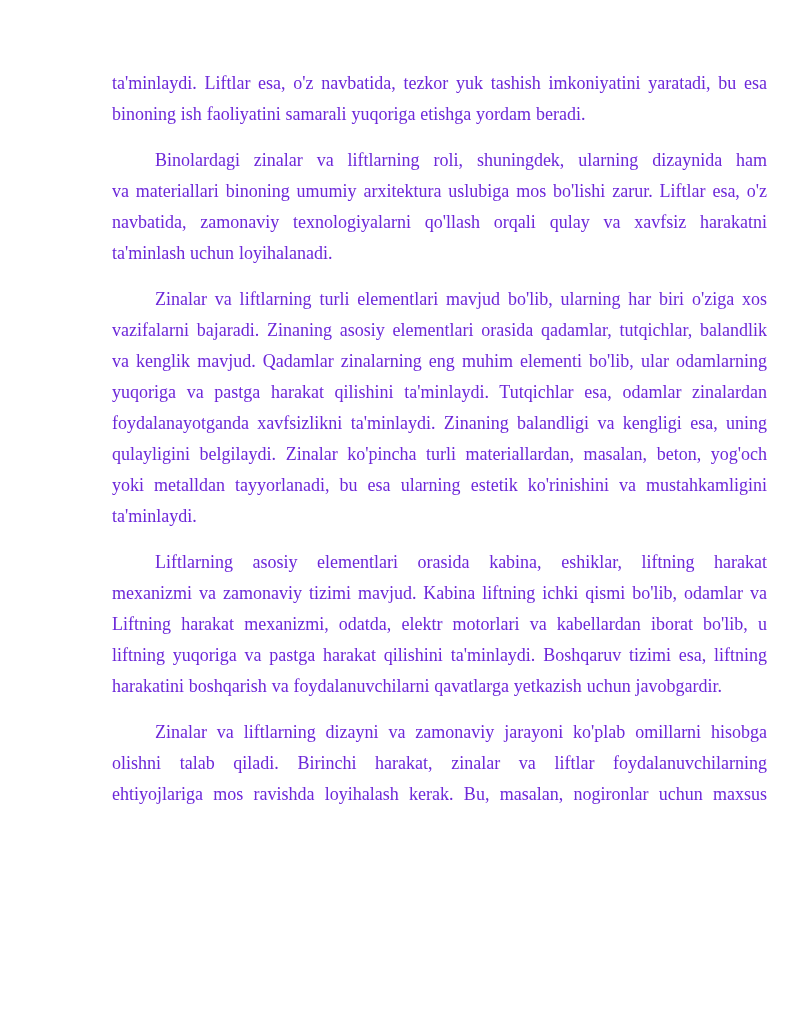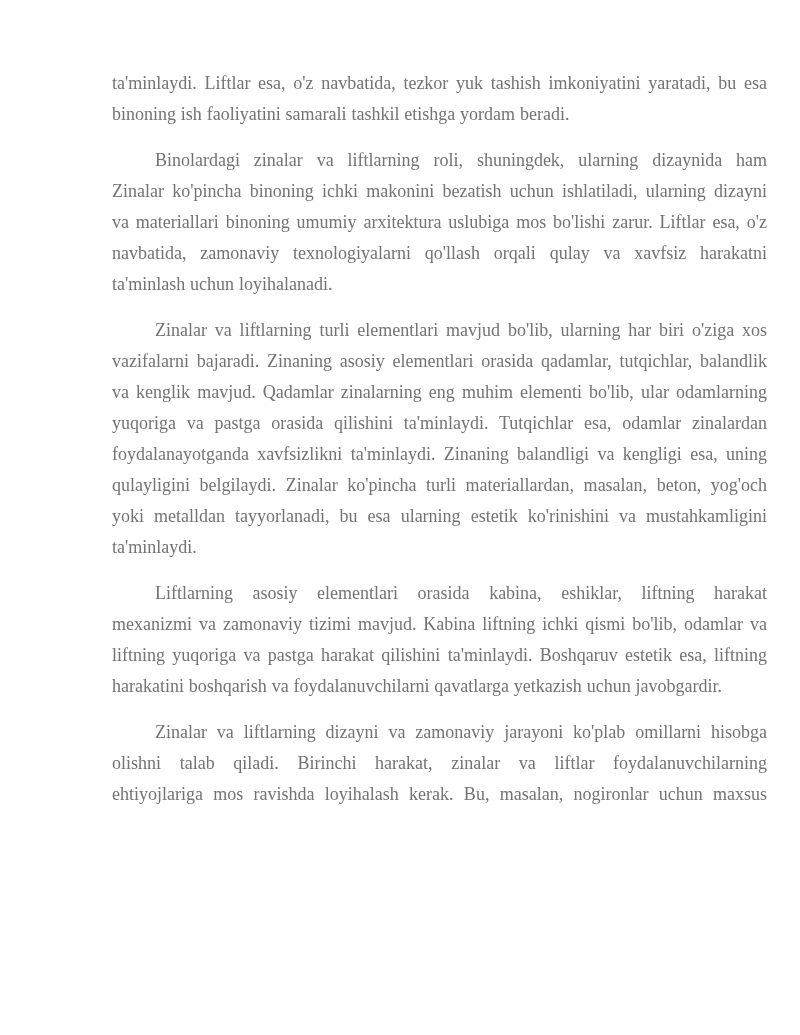--- a/index.html
+++ b/index.html
@@ -9,21 +9,21 @@
   }
   .page {
     position: relative;
     box-sizing: border-box;
     width: 800px;
     height: 1035px;
     background: #ffffff;
     padding: 68px 33px 20px 112px;
     font-family: "Liberation Serif", "DejaVu Serif", serif;
     font-size: 18px;
-    color: #737373;
+    color: #6d28d9;
   }
   .para {
     margin: 0 0 15px 0;
     padding: 0;
   }
   .line {
     display: block;
     height: 31px;
     line-height: 31px;
     overflow: hidden;
@@ -46,46 +46,46 @@
     text-indent: 43px;
   }
 </style>
 </head>
 <body>
 
 <div class="page">
 
   <p class="para">
     <span class="line">ta'minlaydi. Liftlar esa, o'z navbatida, tezkor yuk tashish imkoniyatini yaratadi, bu esa</span>
-    <span class="line last">binoning ish faoliyatini samarali tashkil etishga yordam beradi.</span>
+    <span class="line last">binoning ish faoliyatini samarali yuqoriga etishga yordam beradi.</span>
   </p>
 
   <p class="para">
     <span class="line indent">Binolardagi zinalar va liftlarning roli, shuningdek, ularning dizaynida ham</span>
-    <span class="line">Zinalar ko'pincha binoning ichki makonini bezatish uchun ishlatiladi, ularning dizayni</span>
     <span class="line">va materiallari binoning umumiy arxitektura uslubiga mos bo'lishi zarur. Liftlar esa, o'z</span>
     <span class="line">navbatida, zamonaviy texnologiyalarni qo'llash orqali qulay va xavfsiz harakatni</span>
     <span class="line last">ta'minlash uchun loyihalanadi.</span>
   </p>
 
   <p class="para">
     <span class="line indent">Zinalar va liftlarning turli elementlari mavjud bo'lib, ularning har biri o'ziga xos</span>
     <span class="line">vazifalarni bajaradi. Zinaning asosiy elementlari orasida qadamlar, tutqichlar, balandlik</span>
     <span class="line">va kenglik mavjud. Qadamlar zinalarning eng muhim elementi bo'lib, ular odamlarning</span>
-    <span class="line">yuqoriga va pastga orasida qilishini ta'minlaydi. Tutqichlar esa, odamlar zinalardan</span>
+    <span class="line">yuqoriga va pastga harakat qilishini ta'minlaydi. Tutqichlar esa, odamlar zinalardan</span>
     <span class="line">foydalanayotganda xavfsizlikni ta'minlaydi. Zinaning balandligi va kengligi esa, uning</span>
     <span class="line">qulayligini belgilaydi. Zinalar ko'pincha turli materiallardan, masalan, beton, yog'och</span>
     <span class="line">yoki metalldan tayyorlanadi, bu esa ularning estetik ko'rinishini va mustahkamligini</span>
     <span class="line last">ta'minlaydi.</span>
   </p>
 
   <p class="para">
     <span class="line indent">Liftlarning asosiy elementlari orasida kabina, eshiklar, liftning harakat</span>
     <span class="line">mexanizmi va zamonaviy tizimi mavjud. Kabina liftning ichki qismi bo'lib, odamlar va</span>
-    <span class="line">liftning yuqoriga va pastga harakat qilishini ta'minlaydi. Boshqaruv estetik esa, liftning</span>
+    <span class="line">Liftning harakat mexanizmi, odatda, elektr motorlari va kabellardan iborat bo'lib, u</span>
+    <span class="line">liftning yuqoriga va pastga harakat qilishini ta'minlaydi. Boshqaruv tizimi esa, liftning</span>
     <span class="line last">harakatini boshqarish va foydalanuvchilarni qavatlarga yetkazish uchun javobgardir.</span>
   </p>
 
   <p class="para">
     <span class="line indent">Zinalar va liftlarning dizayni va zamonaviy jarayoni ko'plab omillarni hisobga</span>
     <span class="line">olishni talab qiladi. Birinchi harakat, zinalar va liftlar foydalanuvchilarning</span>
     <span class="line">ehtiyojlariga mos ravishda loyihalash kerak. Bu, masalan, nogironlar uchun maxsus</span>
   </p>
 
 </div>

